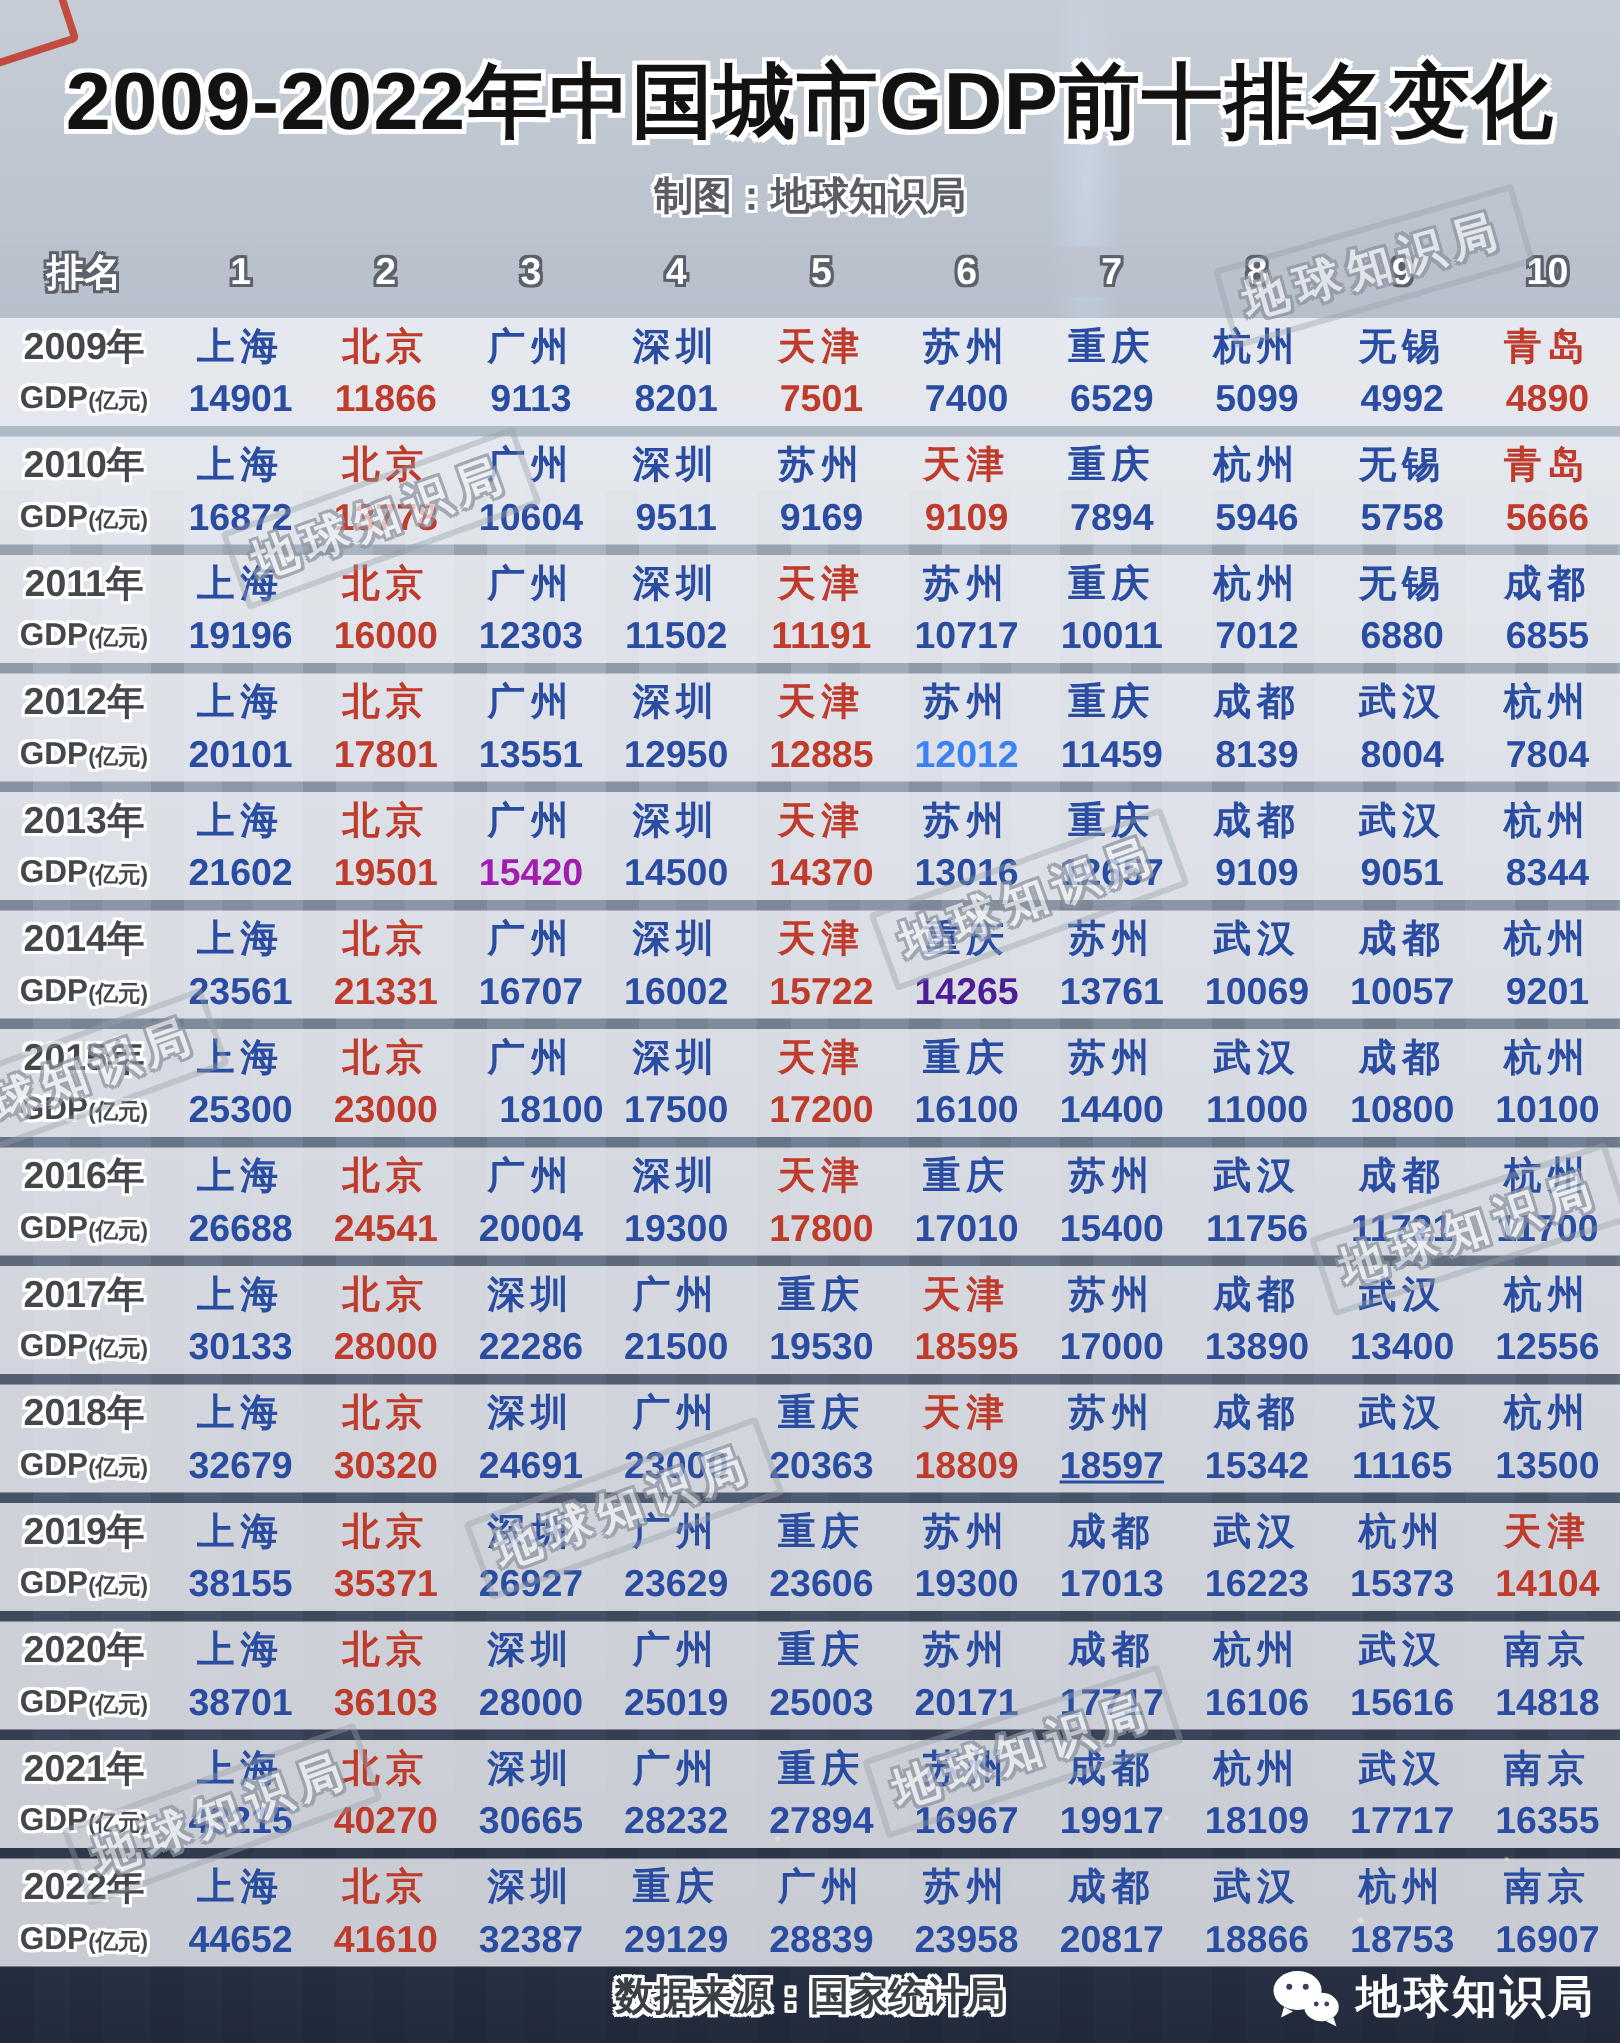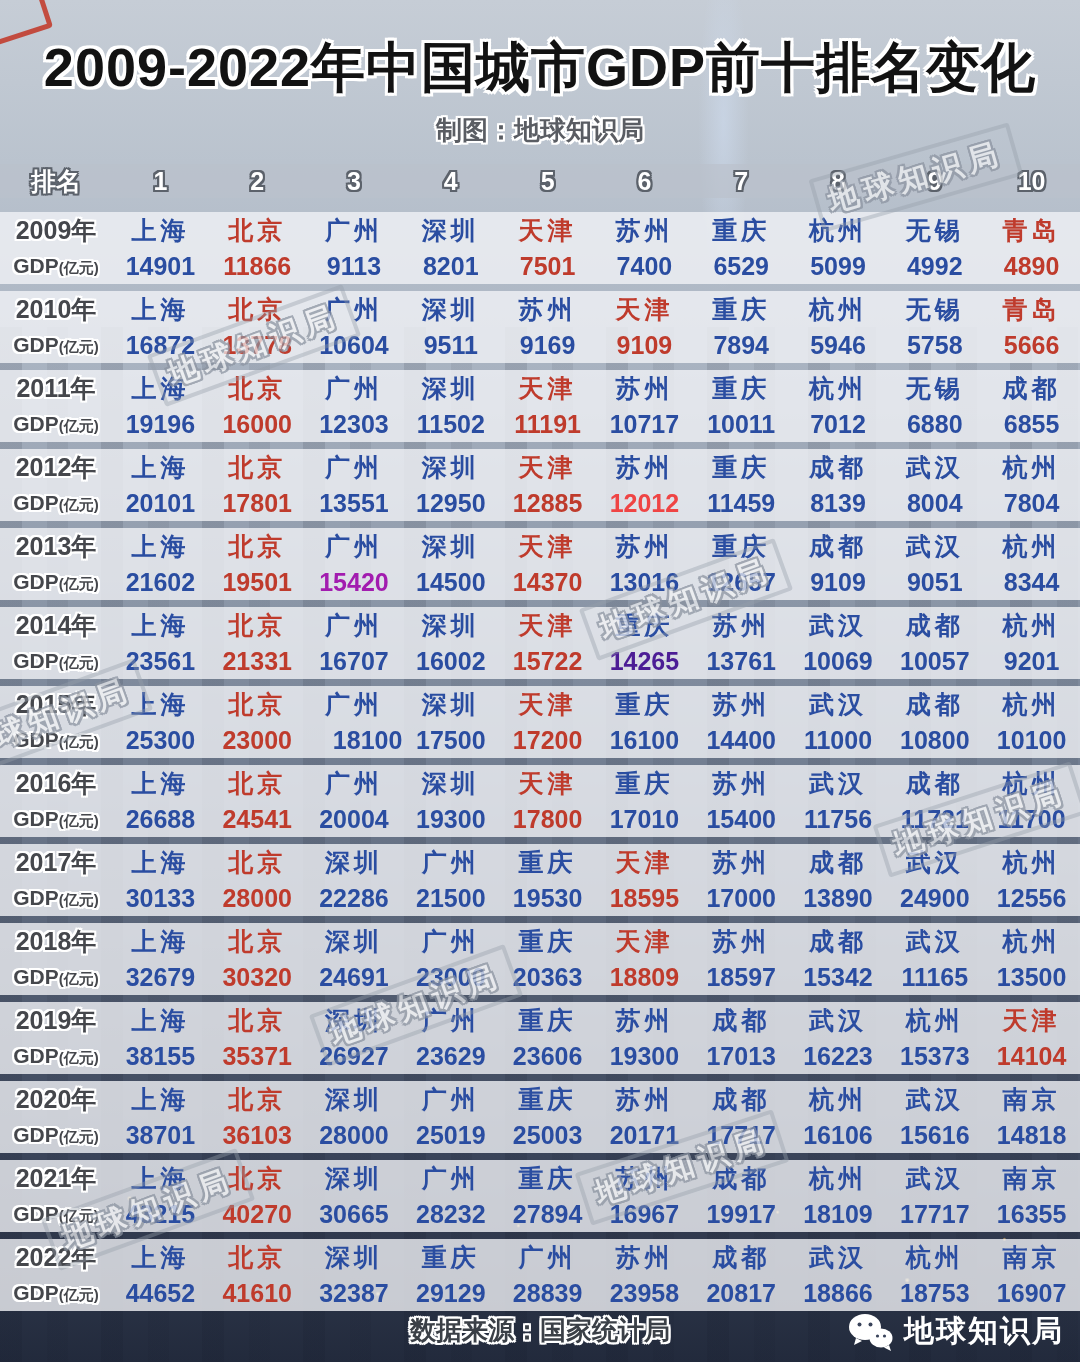--- a/index.html
+++ b/index.html
@@ -198,21 +198,21 @@
           <div class="cell city" style="color: rgb(42, 77, 161);">武汉</div>
           <div class="cell city" style="color: rgb(42, 77, 161);">杭州</div>
         </div>
       <div class="row values">
         <div class="ylabel gdp ow"><span class="g">GDP</span><span class="u">(亿元)</span></div>
       <div class="cell val" style="color: rgb(42, 77, 161);">20101</div>
           <div class="cell val" style="color: rgb(191, 59, 44);">17801</div>
           <div class="cell val" style="color: rgb(42, 77, 161);">13551</div>
           <div class="cell val" style="color: rgb(42, 77, 161);">12950</div>
           <div class="cell val" style="color: rgb(191, 59, 44);">12885</div>
-          <div class="cell val" style="color: #ef4444;">12012</div>
+          <div class="cell val" style="color: #3b82f6;">12012</div>
           <div class="cell val" style="color: rgb(42, 77, 161);">11459</div>
           <div class="cell val" style="color: rgb(42, 77, 161);">8139</div>
           <div class="cell val" style="color: rgb(42, 77, 161);">8004</div>
           <div class="cell val" style="color: rgb(42, 77, 161);">7804</div>
         </div>
     </section>
 
     <section class="band">
       <div class="row cities">
         <div class="ylabel year ow">2013年</div>
@@ -346,21 +346,21 @@
       <div class="row values">
         <div class="ylabel gdp ow"><span class="g">GDP</span><span class="u">(亿元)</span></div>
       <div class="cell val" style="color: rgb(42, 77, 161);">30133</div>
           <div class="cell val" style="color: rgb(191, 59, 44);">28000</div>
           <div class="cell val" style="color: rgb(42, 77, 161);">22286</div>
           <div class="cell val" style="color: rgb(42, 77, 161);">21500</div>
           <div class="cell val" style="color: rgb(42, 77, 161);">19530</div>
           <div class="cell val" style="color: rgb(191, 59, 44);">18595</div>
           <div class="cell val" style="color: rgb(42, 77, 161);">17000</div>
           <div class="cell val" style="color: rgb(42, 77, 161);">13890</div>
-          <div class="cell val" style="color: rgb(42, 77, 161);">24900</div>
+          <div class="cell val" style="color: rgb(42, 77, 161);">13400</div>
           <div class="cell val" style="color: rgb(42, 77, 161);">12556</div>
         </div>
     </section>
 
     <section class="band">
       <div class="row cities">
         <div class="ylabel year ow">2018年</div>
       <div class="cell city" style="color: rgb(42, 77, 161);">上海</div>
           <div class="cell city" style="color: rgb(191, 59, 44);">北京</div>
           <div class="cell city" style="color: rgb(42, 77, 161);">深圳</div>
@@ -373,21 +373,21 @@
           <div class="cell city" style="color: rgb(42, 77, 161);">杭州</div>
         </div>
       <div class="row values">
         <div class="ylabel gdp ow"><span class="g">GDP</span><span class="u">(亿元)</span></div>
       <div class="cell val" style="color: rgb(42, 77, 161);">32679</div>
           <div class="cell val" style="color: rgb(191, 59, 44);">30320</div>
           <div class="cell val" style="color: rgb(42, 77, 161);">24691</div>
           <div class="cell val" style="color: rgb(42, 77, 161);">23000</div>
           <div class="cell val" style="color: rgb(42, 77, 161);">20363</div>
           <div class="cell val" style="color: rgb(191, 59, 44);">18809</div>
-          <div class="cell val" style="color: rgb(42, 77, 161);">18597</div>
+          <div class="cell val" style="color: rgb(42, 77, 161); text-decoration: underline;">18597</div>
           <div class="cell val" style="color: rgb(42, 77, 161);">15342</div>
           <div class="cell val" style="color: rgb(42, 77, 161);">11165</div>
           <div class="cell val" style="color: rgb(42, 77, 161);">13500</div>
         </div>
     </section>
 
     <section class="band">
       <div class="row cities">
         <div class="ylabel year ow">2019年</div>
       <div class="cell city" style="color: rgb(42, 77, 161);">上海</div>

